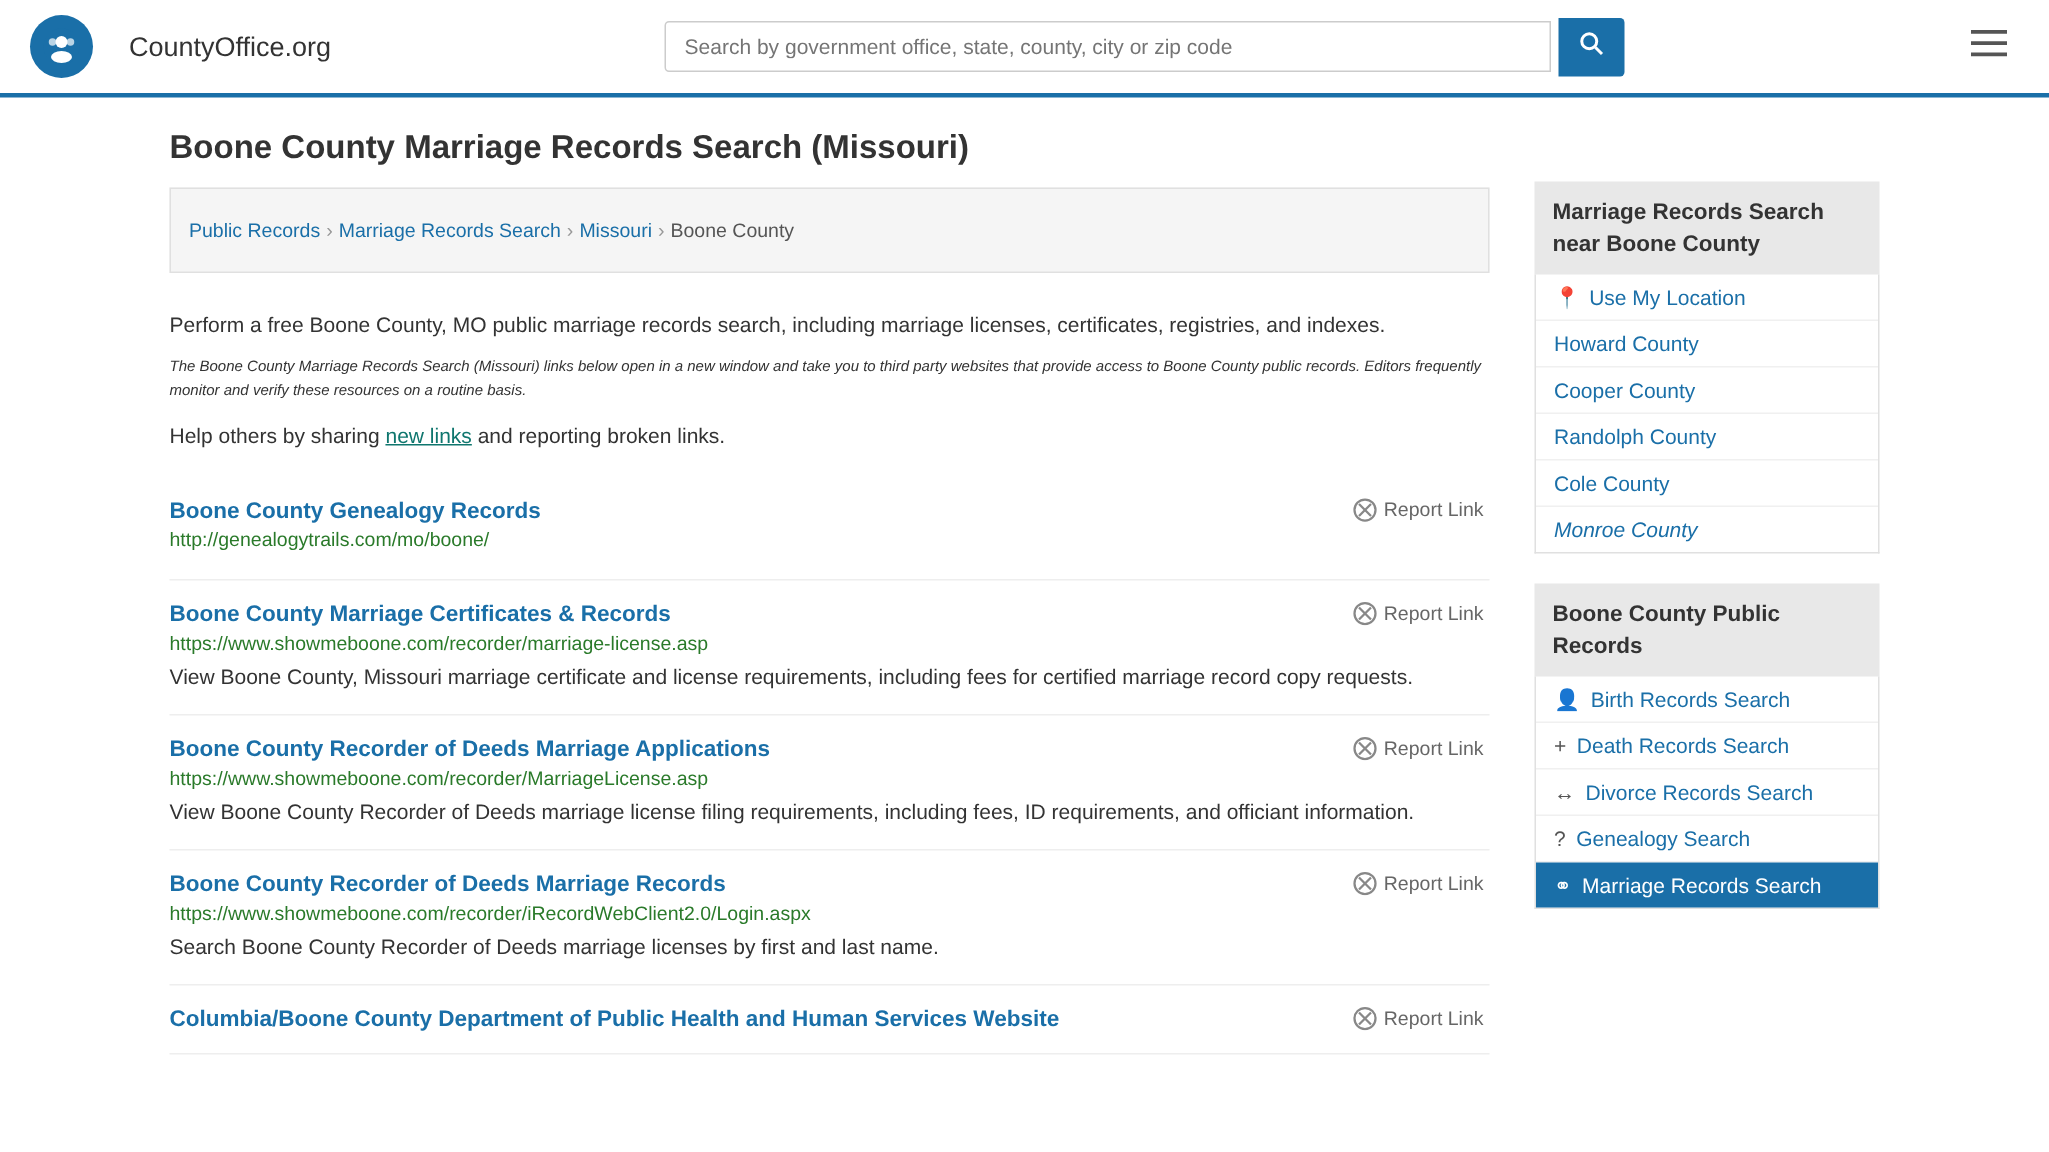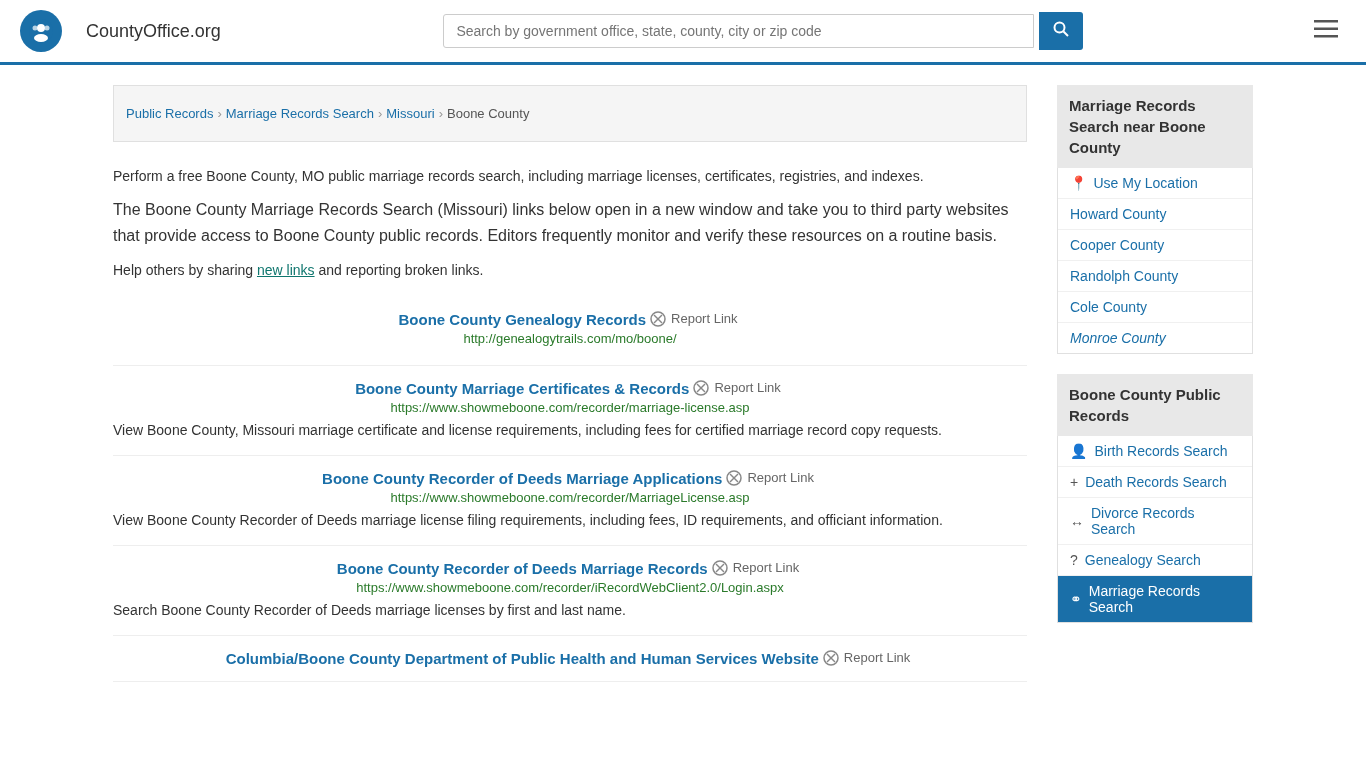--- a/index.html
+++ b/index.html
@@ -119,21 +119,21 @@
     #help-text a { color: #0f766e; }
 
     
     .record-item {
       border-bottom: 1px solid #eee;
       padding: 14px 0;
     }
     .record-header {
       display: flex;
       align-items: flex-start;
-      justify-content: center;
+      justify-content: space-between;
     }
     .record-title a {
       font-size: 15px;
       font-weight: bold;
       color: #1a6fa8;
       text-decoration: none;
     }
     .report-link-btn {
       display: flex;
       align-items: center;
@@ -145,32 +145,32 @@
       cursor: pointer;
       white-space: nowrap;
       padding: 0 4px;
     }
     .record-url {
       color: #2a7a2a;
       font-size: 13px;
       margin: 3px 0 5px;
       text-decoration: none;
       display: block;
-      text-align: center;
     }
     .record-desc {
       font-size: 14px;
       color: #333;
       line-height: 1.5;
     }
 
     
     #sidebar {
-      width: 196px;
+      width: 230px;
       flex-shrink: 0;
+      margin-top: 36px;
     }
     .sidebar-section {
       margin-bottom: 20px;
     }
     .sidebar-section-title {
       background: #e8e8e8;
       font-size: 15px;
       font-weight: bold;
       color: #333;
       padding: 10px 12px;
@@ -266,34 +266,35 @@
       <rect y="7.5" width="24" height="2.5" fill="#555"></rect>
       <rect y="15" width="24" height="2.5" fill="#555"></rect>
     </svg>
   </button>
 </div>
 
 <div id="main-container">
 
   <div id="content">
 
+    <h1 id="page-title">Boone County Marriage Records Search (Missouri)</h1>
 
     <div id="breadcrumb">
       <a href="#">Public Records</a>
       <span class="sep">›</span>
       <a href="#">Marriage Records Search</a>
       <span class="sep">›</span>
       <a href="#">Missouri</a>
       <span class="sep">›</span>
       <span>Boone County</span>
     </div>
 
     <p id="intro-text-1" class="intro-text" style="font-size:14px;color:#333;line-height:1.6;margin-bottom:10px;">Perform a free Boone County, MO public marriage records search, including marriage licenses, certificates, registries, and indexes.</p>
 
-    <p id="intro-text-2" class="intro-text" style="font-size:16px;color:#333;line-height:1.6;margin-bottom:10px;">The Boone County Marriage Records Search (Missouri) links below open in a new window and take you to third party websites that provide access to Boone County public records. Editors frequently monitor and verify these resources on a routine basis.</p>
+    <p id="intro-text-2" class="intro-text" style="font-size:10px;color:#333;line-height:1.6;margin-bottom:10px;font-style:italic;">The Boone County Marriage Records Search (Missouri) links below open in a new window and take you to third party websites that provide access to Boone County public records. Editors frequently monitor and verify these resources on a routine basis.</p>
 
     <p id="help-text" style="font-size:14px;color:#333;line-height:1.6;margin-bottom:16px;">
       <span>Help others by sharing </span><a href="#">new links</a><span> and reporting broken links.</span>
     </p>
 
     <div id="records-list">
         <div class="record-item">
     <div class="record-header">
       <div class="record-title">
         <a href="#">Boone County Genealogy Records</a>

